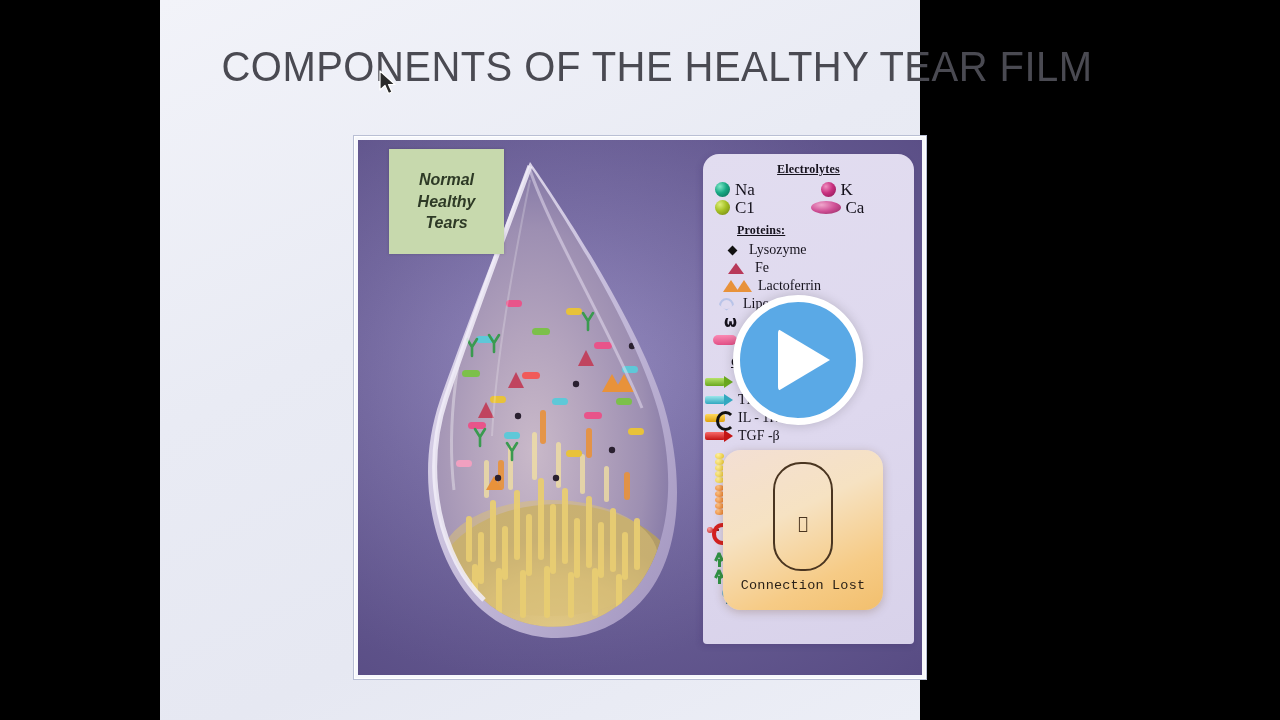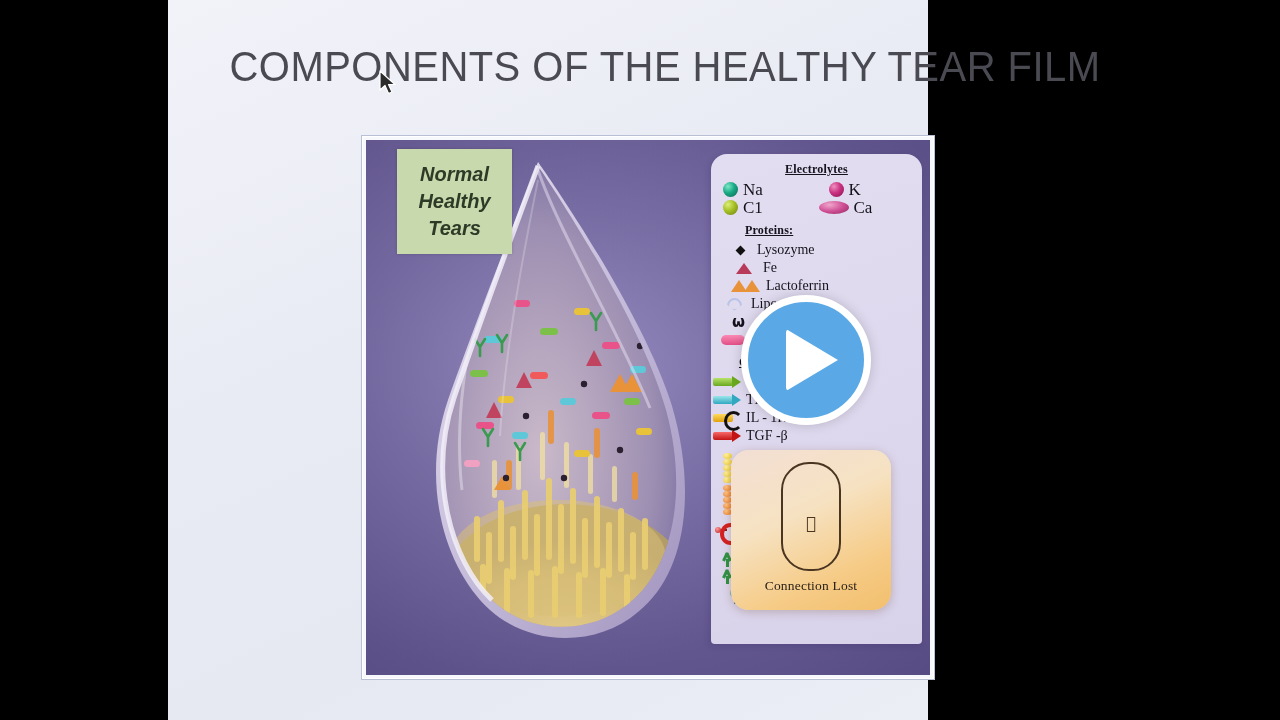--- a/index.html
+++ b/index.html
@@ -8,21 +8,21 @@
     background:#000;
     font-family:"Liberation Sans", sans-serif;
     position:relative;
   }
   .letterbox{position:absolute;top:0;bottom:0;background:#000;z-index:40;}
   #lb-left{left:0;width:160px;}
   #lb-right{right:0;width:160px;}
 
   
   #slide{
-    position:absolute;left:168px;top:0;width:760px;height:720px;
+    position:absolute;left:160px;top:0;width:760px;height:720px;
     background:linear-gradient(155deg,#f2f3f9 0%,#e9ebf4 40%,#e6e8f2 70%,#eceef6 100%);
   }
 
   #page-title{
     position:absolute;left:30px;top:42px;width:900px;
     text-align:center;
     font-size:43px;font-weight:300;letter-spacing:.5px;
     color:#4a4a52;
     font-family:"Liberation Sans", sans-serif;
     white-space:nowrap;
@@ -55,21 +55,21 @@
 
   
   #tears-label{
     position:absolute;left:31px;top:9px;width:115px;height:105px;
     background:#c7d9ad;
     display:flex;flex-direction:column;align-items:center;justify-content:center;
     z-index:6;
     box-shadow:0 0 3px rgba(0,0,0,.18);
   }
   #tears-label span{
-    font-style:italic;font-weight:bold;font-size:20px;line-height:1.35;
+    font-style:italic;font-weight:bold;font-size:16px;line-height:1.35;
     color:#2e3a26;font-family:"Liberation Sans", sans-serif;
     text-align:center;
   }
 
   
   #teardrop{
     position:absolute;left:22px;top:20px;width:300px;height:480px;z-index:3;
   }
 
   
@@ -195,21 +195,21 @@
     position:relative;
     background:transparent;
   }
   #apple-logo{
     position:absolute;left:50%;top:56%;transform:translate(-50%,-50%);
     font-size:17px;color:#4a3520;line-height:1;
     font-family:"DejaVu Sans", sans-serif;
   }
   #connection-label{
     margin-top:7px;font-size:13.5px;color:#2a2118;
-    font-family:Liberation Serif, serif;letter-spacing:.2px;
+    font-family:Liberation Mono, monospace;letter-spacing:.2px;
   }
 
   
   #cursor{position:absolute;left:378px;top:70px;z-index:60;}
 </style>
 </head>
 <body>
 
 <div class="letterbox" id="lb-left"></div>
 <div class="letterbox" id="lb-right"></div>

